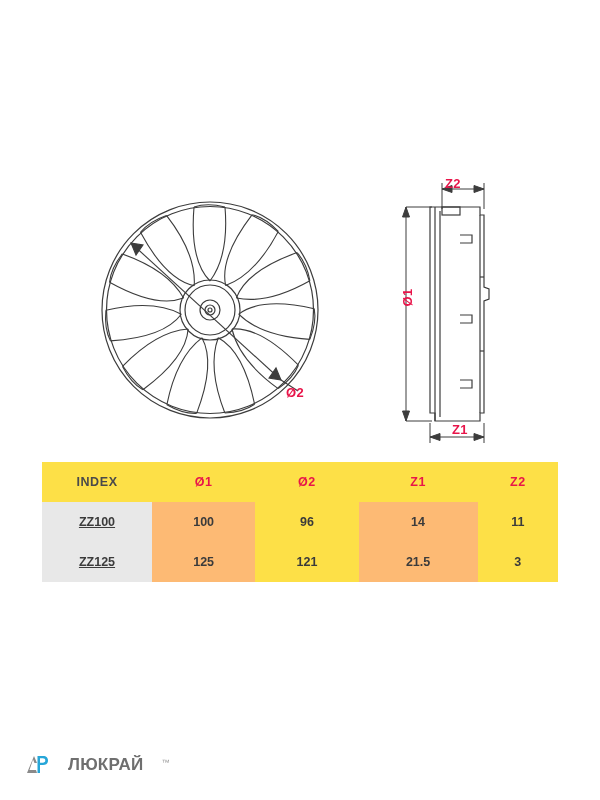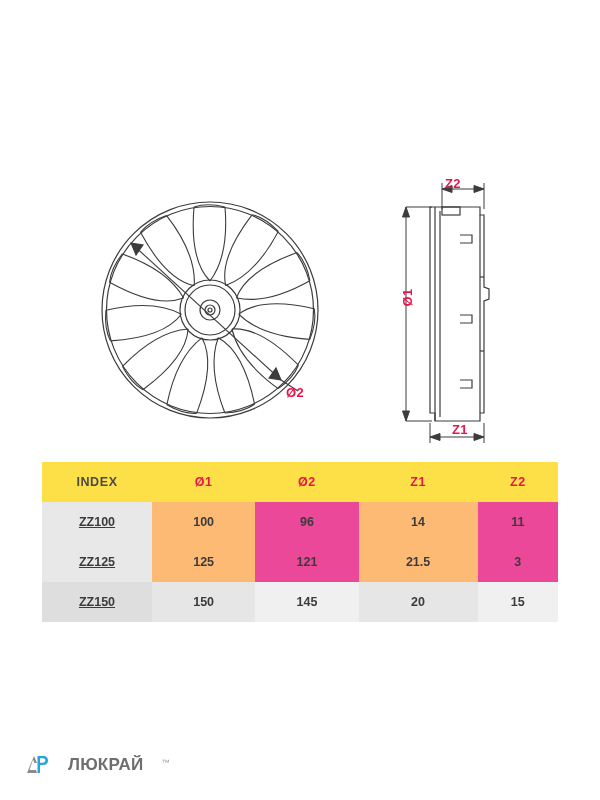--- a/index.html
+++ b/index.html
@@ -90,21 +90,21 @@
   }
   .spec-table thead th.dim {
     color: #e8154a;
   }
   .spec-table thead th:first-child,
   .spec-table tbody td:first-child {
     text-align: center;
     width: 108px;
   }
   .spec-table tbody tr td {
-    background: #ec4899;
+    background: #fde047;
   }
   .spec-table tbody tr td.alt {
     background: #fdba74;
   }
   .spec-table tbody tr.row-alt td {
     background: #f0f0f0;
   }
   .spec-table tbody tr.row-alt td.alt {
     background: #e6e6e6;
   }
@@ -296,27 +296,20 @@
       <td class="alt">14</td>
       <td>11</td>
     </tr>
     <tr>
       <td class="index-cell">ZZ125</td>
       <td class="alt">125</td>
       <td>121</td>
       <td class="alt">21.5</td>
       <td>3</td>
     </tr>
-    <tr class="row-alt">
-      <td class="index-cell">ZZ150</td>
-      <td class="alt">150</td>
-      <td>145</td>
-      <td class="alt">20</td>
-      <td>15</td>
-    </tr>
   </tbody>
 </table>
 
 <div class="footer">
   <svg class="logo-mark" viewBox="0 0 26 26">
     <path d="M3 21 L10 4 L13 11 L10.5 11 L9 7.5 L5.5 18 L12 18 L13 21 Z" fill="#8a8a8a"></path>
     <path d="M13.5 4 L19 4 C22.5 4 24 6 24 8.5 C24 11 22.5 13 19 13 L16 13 L16 21 L13.5 21 Z M16 6.3 L16 10.7 L18.8 10.7 C20.4 10.7 21.3 9.9 21.3 8.5 C21.3 7.1 20.4 6.3 18.8 6.3 Z" fill="#26a6d8"></path>
   </svg>
   <span class="logo-text">ЛЮКРАЙ</span>
   <span class="logo-tm">™</span>

